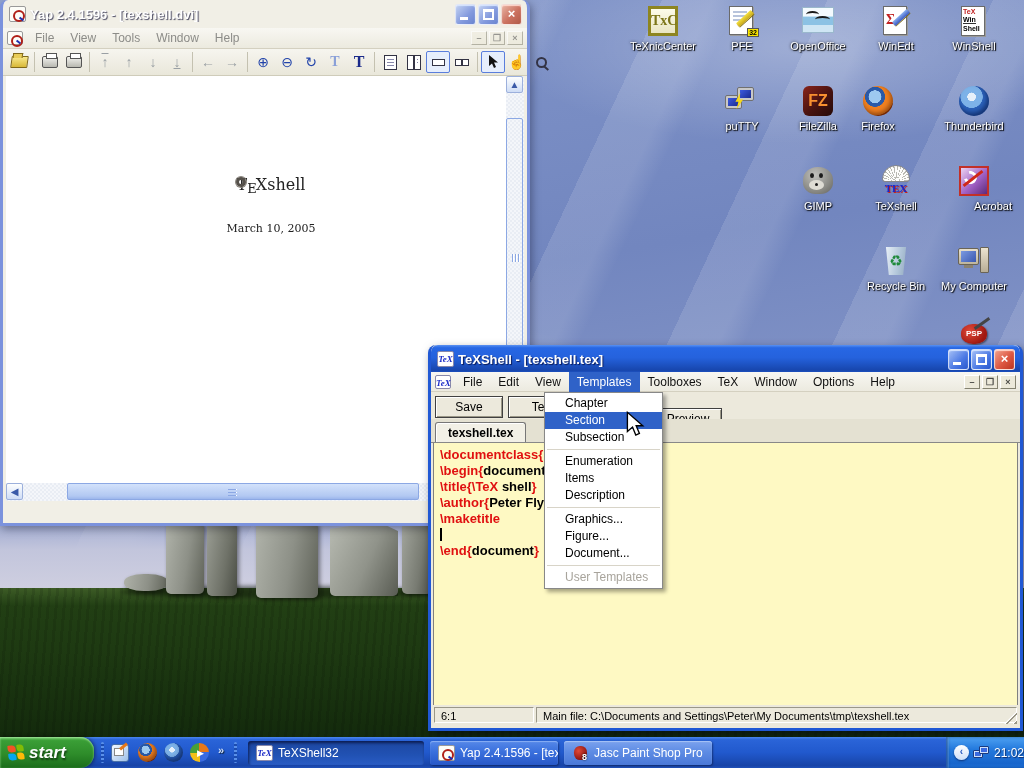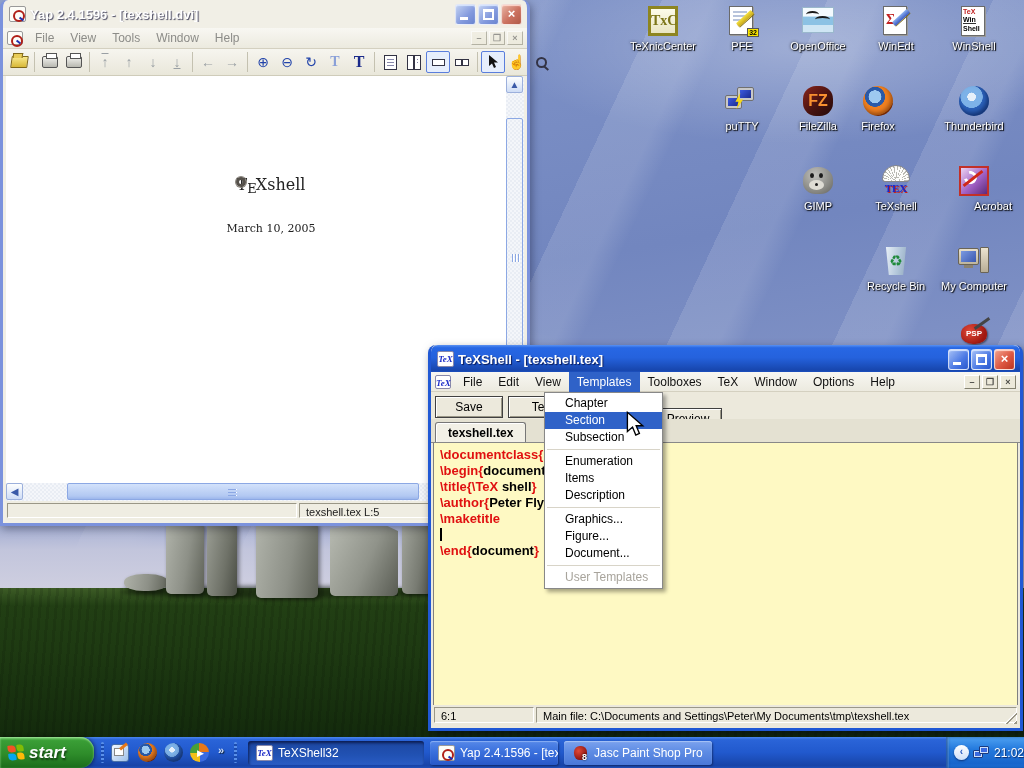--- a/index.html
+++ b/index.html
@@ -25,21 +25,21 @@
   .stone { position:absolute; background:linear-gradient(100deg,#b0b3aa 0%,#8d9087 55%,#5f6258 100%); border-radius:5px; box-shadow:2px 2px 4px rgba(0,0,0,.45); }
   .stone-shadow { position:absolute; background:rgba(10,18,6,.55); border-radius:50%; filter:blur(2px); }
 
   
   .dicon { position:absolute; width:76px; text-align:center; cursor:default; }
   .dico { width:34px; height:32px; margin:0 auto 3px auto; position:relative; }
   .dlabel { color:#fff; font-size:11px; text-shadow:1px 1px 1px #000, 0 0 3px rgba(0,0,0,.8); line-height:13px; }
   .page { position:absolute; left:4px; top:1px; width:24px; height:29px; background:#fff; border:1px solid #6a6a6a; box-shadow:1px 1px 0 #9a9a9a; }
   .pline { position:absolute; left:3px; height:2px; background:#b8c4dc; }
   .i-txc { position:absolute; inset:1px 2px; border:3px solid #8d8520; background:linear-gradient(#fdfce9,#e9e5c2); color:#7c7518; font:bold 14px "Liberation Serif",serif; text-align:center; line-height:24px; }
-  .i-fz { position:absolute; inset:1px 2px; background:linear-gradient(135deg,#8a241a,#471310 55%,#260a08); border-radius:13px; color:#f89030; font:bold 16px "Liberation Sans",sans-serif; text-align:center; line-height:30px; }
+  .i-fz { position:absolute; inset:1px 2px; background:linear-gradient(135deg,#8a241a,#471310 55%,#260a08); border-radius:6px; color:#f89030; font:bold 16px "Liberation Sans",sans-serif; text-align:center; line-height:30px; }
   .circle30 { position:absolute; left:2px; top:1px; width:30px; height:30px; border-radius:50%; }
   .i-ff { background:radial-gradient(circle at 40% 36%, #9dc9f0 0 24%, #2a5aa8 25% 37%, #f08020 39% 70%, #a33a08 72%); box-shadow:inset -2px -3px 4px rgba(60,20,0,.5); }
   .i-tb { background:radial-gradient(circle at 42% 36%, #e6f0fa 0 16%, #7db2e8 17% 42%, #2a60b8 44% 78%, #173a80 80%); box-shadow:inset -2px -3px 4px rgba(0,10,50,.5); }
   .i-oo { position:absolute; inset:2px 1px 4px 1px; background:linear-gradient(#f4fafe 0 35%, #8cc2e4 36% 70%, #cfe6f4 71%); border:1px solid #9ab8cc; }
   .bird { position:absolute; width:13px; height:7px; border-top:2px solid #1a1a1a; border-radius:50%; }
   .i-gimp { position:absolute; left:2px; top:2px; width:30px; height:27px; border-radius:48% 48% 42% 42%; background:radial-gradient(circle at 40% 30%, #c2c2be, #8b8b86 60%, #63635e); }
   .gimp-eye { position:absolute; width:4px; height:5px; background:#1c1c1c; border-radius:50%; }
   .gimp-snout { position:absolute; left:8px; top:15px; width:15px; height:10px; background:#dedcd4; border-radius:50%; }
   .i-shell { position:absolute; left:3px; top:0; width:28px; height:17px; border-radius:14px 14px 3px 3px;
     background:repeating-conic-gradient(from 250deg at 50% 105%, #fdfdfb 0 9deg, #b9b9b2 9deg 13deg); border:1px solid #88888a; }
@@ -428,24 +428,20 @@
   <div class="scroll-h">
     <div class="sbtn" style="left:0;top:0;">◀</div>
     <div class="sthumb h" style="left:61px;top:0;width:352px;height:17px;">
       <div class="ridges h" style="left:160px;top:5px;flex-direction:column;">
           <i></i>
           <i></i>
           <i></i>
         </div>
     </div>
   </div>
-  <div id="yap-status">
-    <div class="spanel" style="left:1px;width:290px;"></div>
-    <div class="spanel" style="left:293px;right:1px;">texshell.tex L:5</div>
-  </div>
 </div>
 
 <div id="texshell" class="xpwin active-win">
   <div class="titlebar">
     <div class="ticon">
         <div class="mini-tex">TeX</div>
       </div>
     <div class="ttext">TeXShell - [texshell.tex]</div>
     <div class="tbtns">
       <div class="tbtn tbtn-blue">

